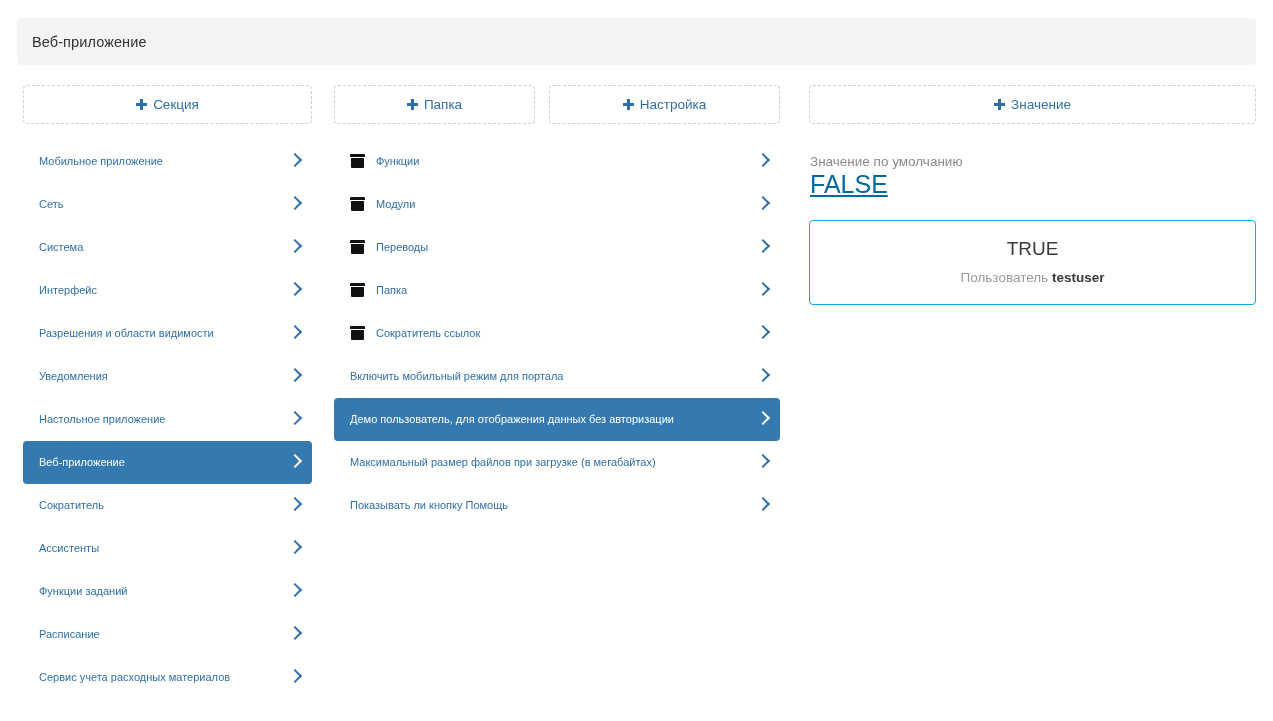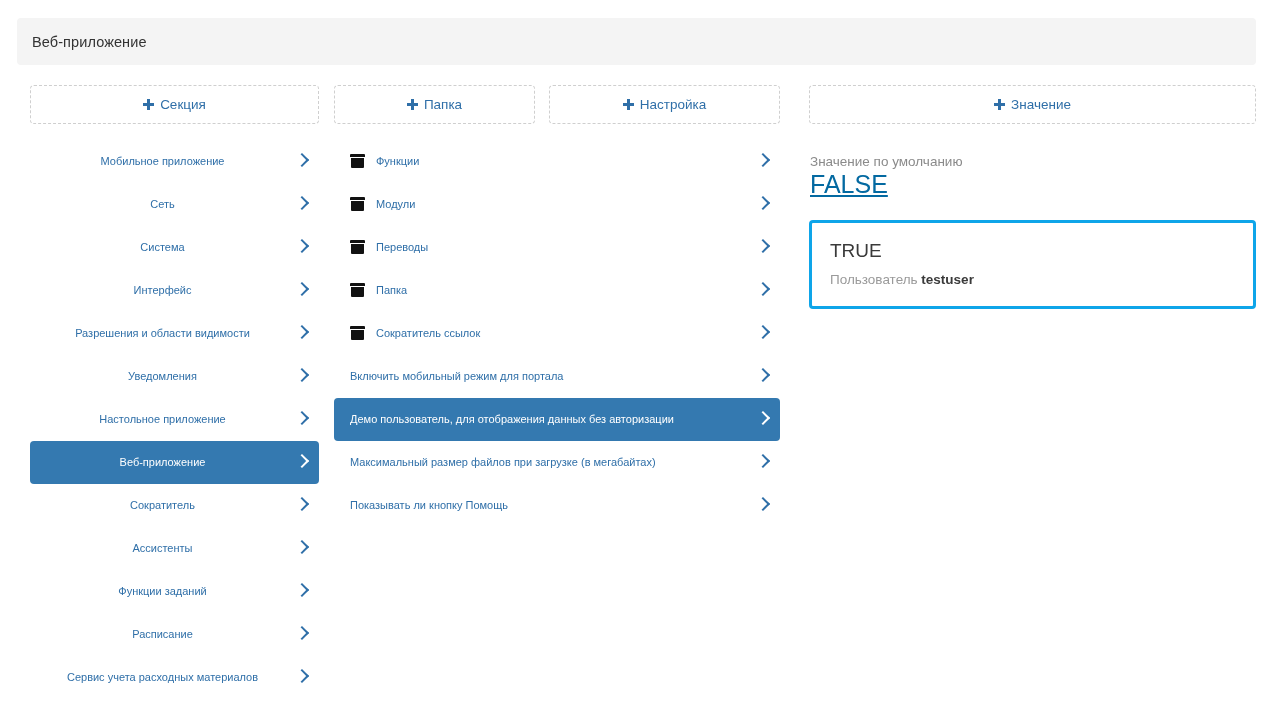--- a/index.html
+++ b/index.html
@@ -45,21 +45,21 @@
     position: absolute;
     left: 0;
     top: 85px;
     width: 1273px;
     height: 636px;
   }
   .col {
     position: absolute;
     top: 0;
   }
-  .col-sections { left: 30px;  width: 289px; text-align: center; }
+  .col-sections { left: 23px;  width: 289px; }
   .col-folders  { left: 334px; width: 201px; }
   .col-settings { left: 549px; width: 231px; }
   .col-values   { left: 809px; width: 447px; }
 
   
   .col-middle {
     position: absolute;
     left: 334px;
     top: 0;
     width: 446px;
@@ -195,25 +195,26 @@
   .default-value {
     font-size: 25px;
     color: #0369a1;
     line-height: 24px;
     margin-top: 1px;
     text-decoration: underline;
   }
 
   .value-card {
     margin-top: 24px;
-    border: 3px solid #0ea5e9;
+    border: 1px solid #0ea5e9;
     border-radius: 4px;
     padding: 16px 18px 17px 18px;
     background: #ffffff;
     cursor: pointer;
+    text-align: center;
   }
   .value-card-title {
     font-size: 19px;
     color: #3a3a3a;
     line-height: 24px;
   }
   .value-card-sub {
     margin-top: 8px;
     font-size: 13.5px;
     color: #9a9a9a;

